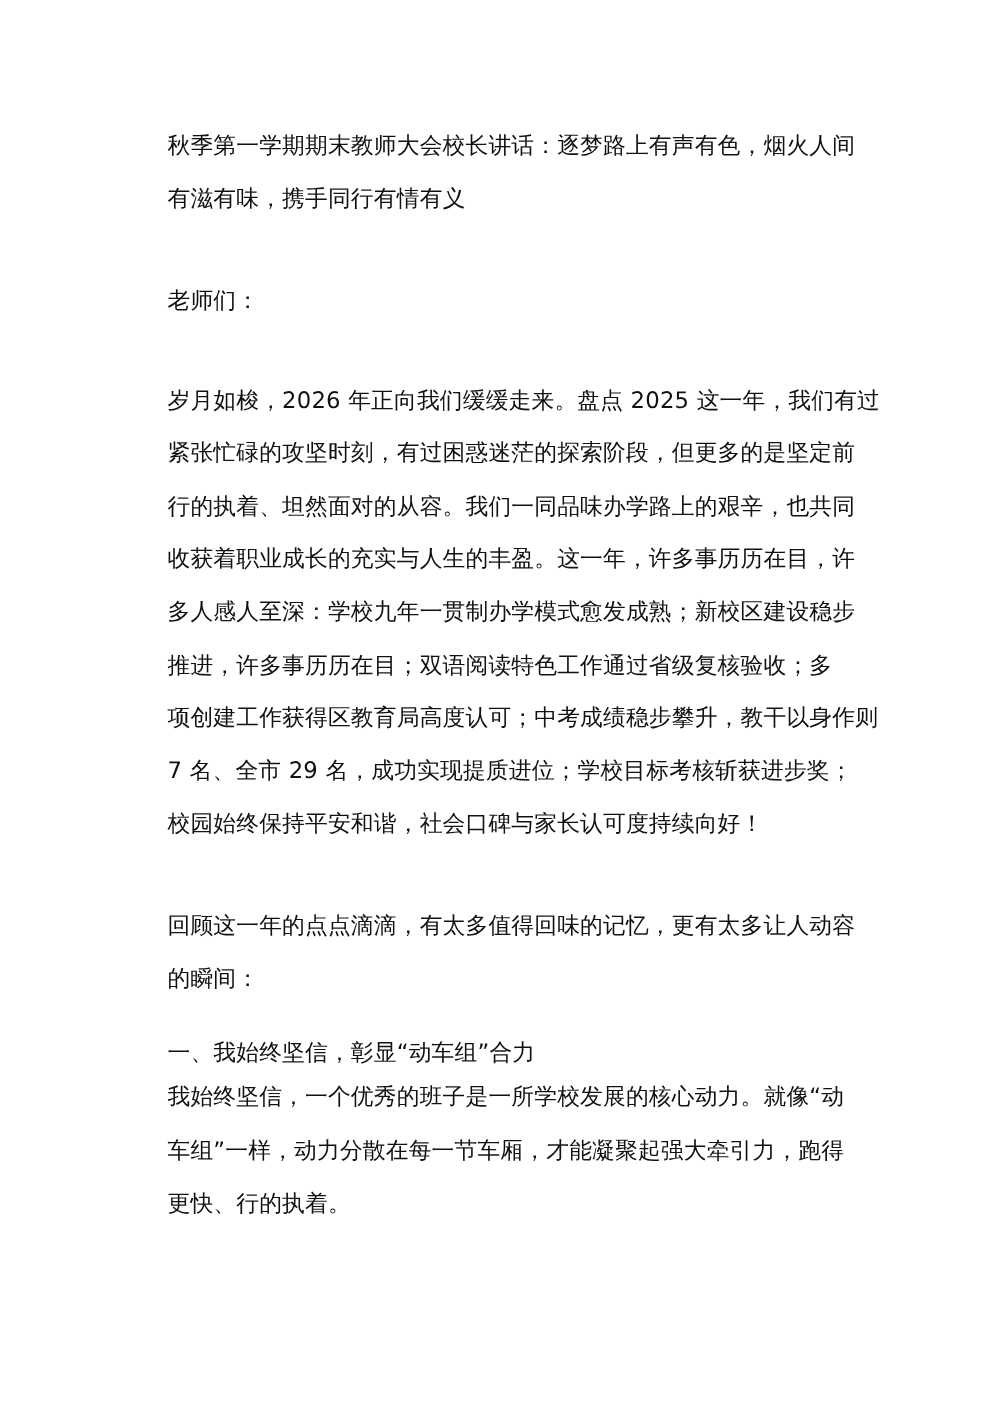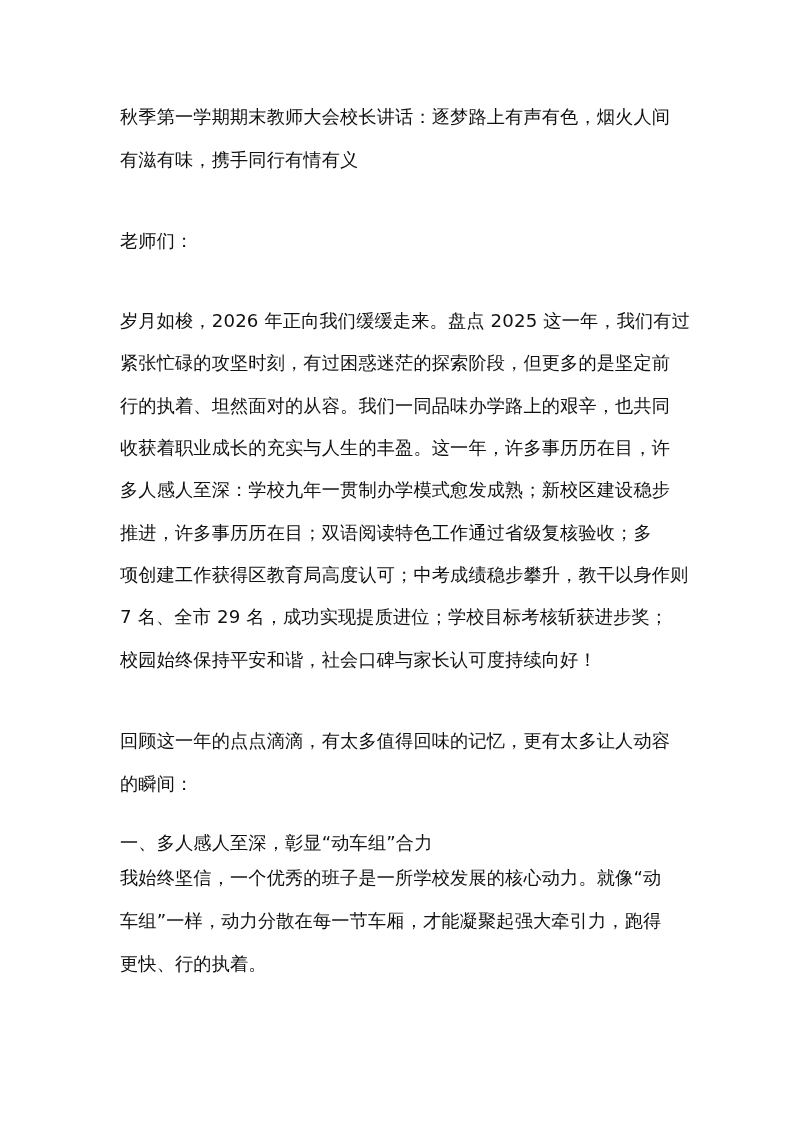--- a/index.html
+++ b/index.html
@@ -16,21 +16,21 @@
       color: #111111;
     }
     .page {
       position: absolute;
       left: 120px;
       top: 0;
       width: 556px;
     }
     .line {
       position: absolute;
-      left: 0;
+      left: 14px;
       white-space: nowrap;
       font-size: 18.2px;
       line-height: 24px;
       height: 24px;
       letter-spacing: 0.15px;
     }
   </style>
 </head>
 <body>
 
@@ -47,17 +47,17 @@
   <div class="line" style="top:436px">收获着职业成长的充实与人生的丰盈。这一年，许多事历历在目，许</div>
   <div class="line" style="top:478px">多人感人至深：学校九年一贯制办学模式愈发成熟；新校区建设稳步</div>
   <div class="line" style="top:521px">推进，许多事历历在目；双语阅读特色工作通过省级复核验收；多</div>
   <div class="line" style="top:563px">项创建工作获得区教育局高度认可；中考成绩稳步攀升，教干以身作则</div>
   <div class="line" style="top:605px">7 名、全市 29 名，成功实现提质进位；学校目标考核斩获进步奖；</div>
   <div class="line" style="top:648px">校园始终保持平安和谐，社会口碑与家长认可度持续向好！</div>
 
   <div class="line" style="top:729px">回顾这一年的点点滴滴，有太多值得回味的记忆，更有太多让人动容</div>
   <div class="line" style="top:772px">的瞬间：</div>
 
-  <div class="line" style="top:831px">一、多人感人至深，彰显“动车组”合力</div>
+  <div class="line" style="top:831px">一、我始终坚信，彰显“动车组”合力</div>
   <div class="line" style="top:866px">我始终坚信，一个优秀的班子是一所学校发展的核心动力。就像“动</div>
   <div class="line" style="top:909px">车组”一样，动力分散在每一节车厢，才能凝聚起强大牵引力，跑得</div>
   <div class="line" style="top:952px">更快、行的执着。</div>
 </div>
 
 </body></html>

